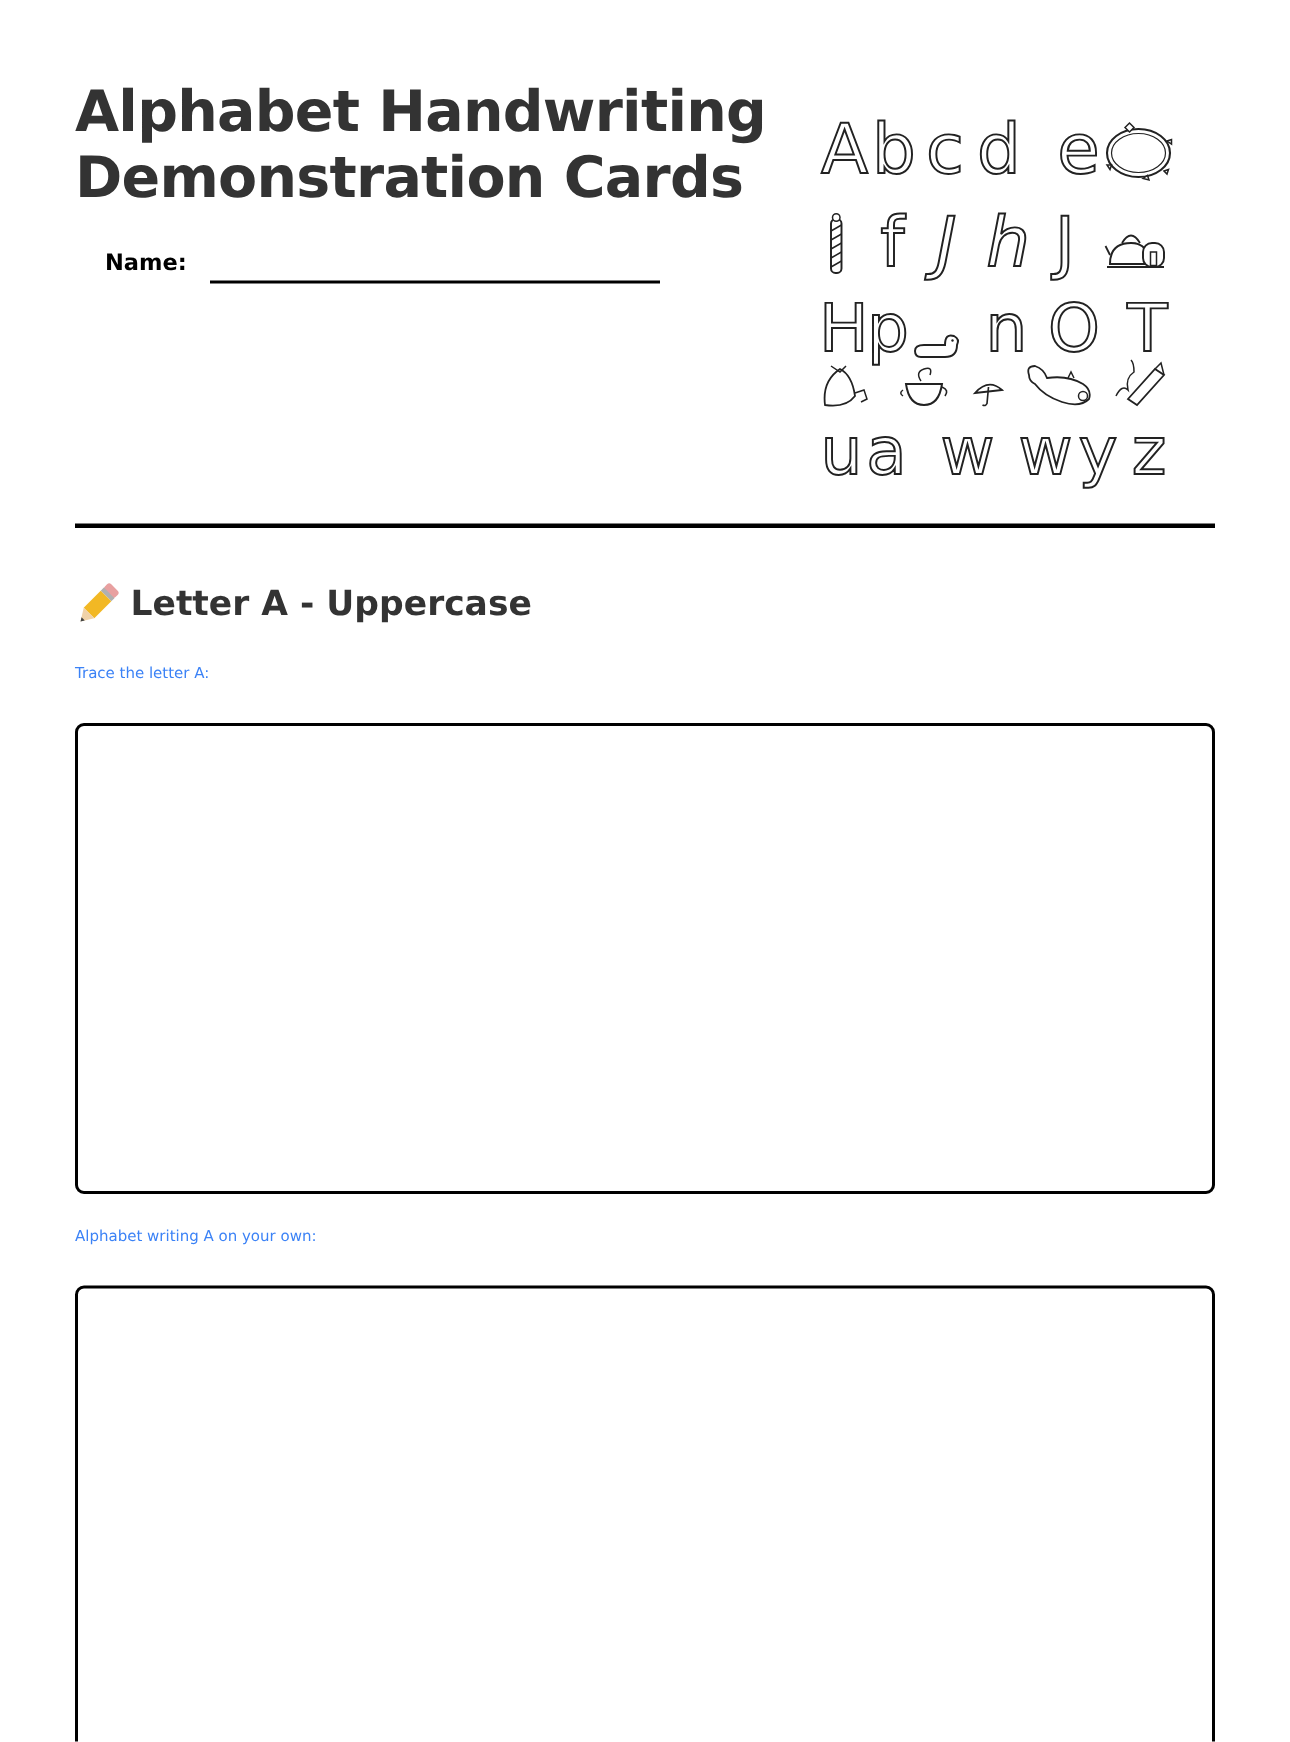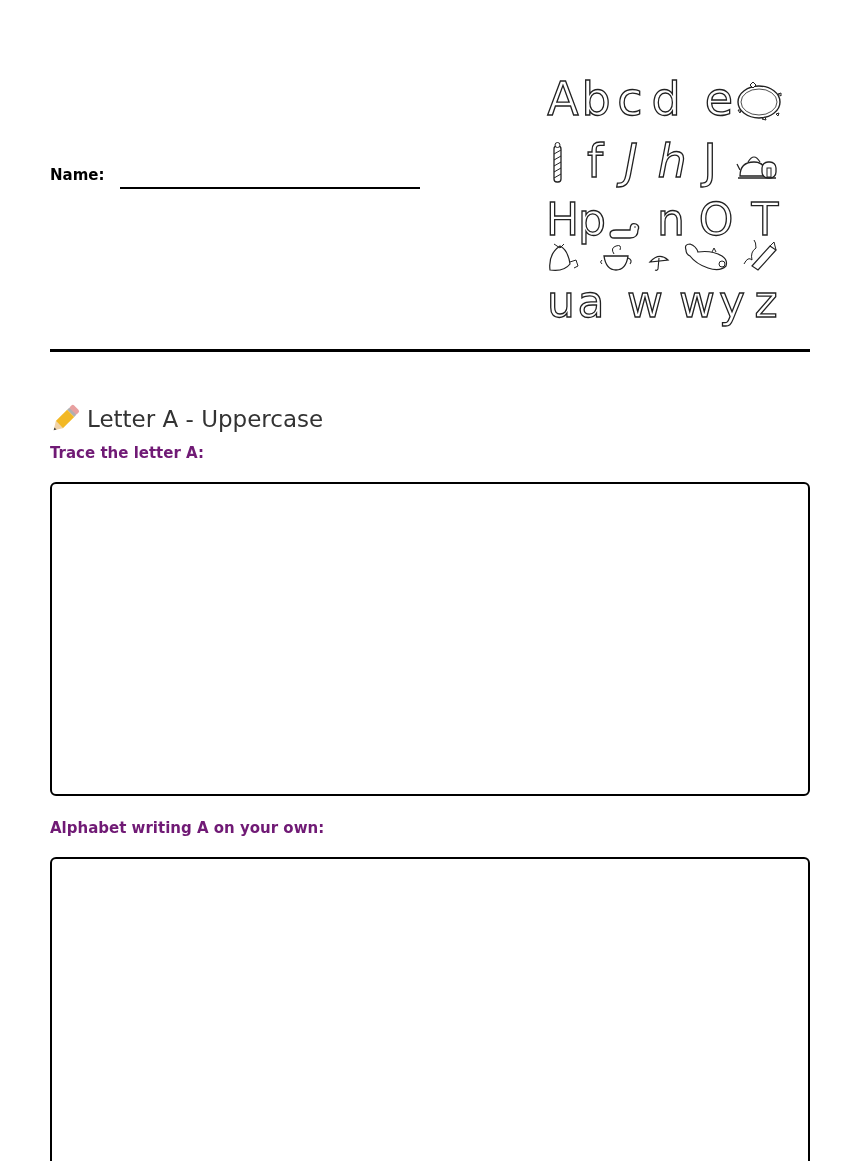--- a/index.html
+++ b/index.html
@@ -6,61 +6,65 @@
     html, body { width: 860px; height: 1161px; overflow: hidden; background: #ffffff; }
     body { font-family: "DejaVu Sans", "Liberation Sans", sans-serif; color: #000; position: relative; }
 
     .header { position: absolute; left: 50px; top: 50px; width: 760px; height: 302px; }
     .title {
       position: absolute; left: 0; top: 2px; width: 470px;
       font-size: 38px; font-weight: bold; line-height: 44px; color: #333333;
       letter-spacing: -0.5px;
     }
     .field-row { position: absolute; left: 0; height: 30px; width: 380px; }
-    .field-row.name { top: 114px; }
+    .field-row.name { top: 114px; margin-left: 20px; }
     .field-row.date { top: 161px; }
     .field-label { position: absolute; left: 0; top: 2px; font-size: 15px; font-weight: bold; color: #000; }
     .field-line { position: absolute; left: 70px; top: 23px; width: 300px; height: 2px; background: #000; }
 
     .alpha-art { position: absolute; left: 496px; top: 20px; width: 250px; height: 252px; }
     .art-row { position: absolute; left: 0; width: 250px; display: flex; align-items: flex-end; }
     .glyph {
       font-family: "DejaVu Sans", sans-serif;
       color: #fff;
       -webkit-text-stroke: 1.3px #222;
       font-weight: normal;
       text-align: center;
       line-height: 1;
     }
     .pic { display: inline-block; }
 
     .divider { position: absolute; left: 50px; top: 349px; width: 760px; height: 3px; background: #000; }
 
     .section-title {
       position: absolute; left: 50px; top: 387px;
-      font-size: 23px; font-weight: normal; color: #333333; line-height: 32px;
-      display: flex; align-items: center; margin-top: 16px;
+      font-size: 23px; font-weight: bold; color: #333333; line-height: 32px;
+      display: flex; align-items: center;
     }
     .pencil { display: inline-block; width: 30px; height: 30px; margin-right: 7px; }
 
-    .instr { position: absolute; left: 50px; font-size: 15px; font-weight: bold; color: #701a75; }
+    .instr { position: absolute; left: 50px; font-size: 10px; font-weight: normal; color: #3b82f6; }
     .instr.trace { top: 444px; }
     .instr.practice { top: 819px; }
 
     .box {
       position: absolute; left: 50px; width: 760px;
       border: 2px solid #000; border-radius: 6px; background: #fff;
     }
     .box.trace { top: 482px; height: 314px; }
     .box.practice { top: 857px; height: 340px; }
   </style>
 </head>
 <body>
 
 <div class="header">
+  <div class="title">
+    <div>Alphabet Handwriting</div>
+    <div>Demonstration Cards</div>
+  </div>
 
   <div class="field-row name">
     <span class="field-label">Name:</span>
     <div class="field-line"></div>
   </div>
 
   <div class="alpha-art">
 
     <div class="art-row" style="top:6px;height:46px;">
       <span class="glyph" style="font-size:46px;width:34px;">A</span>

